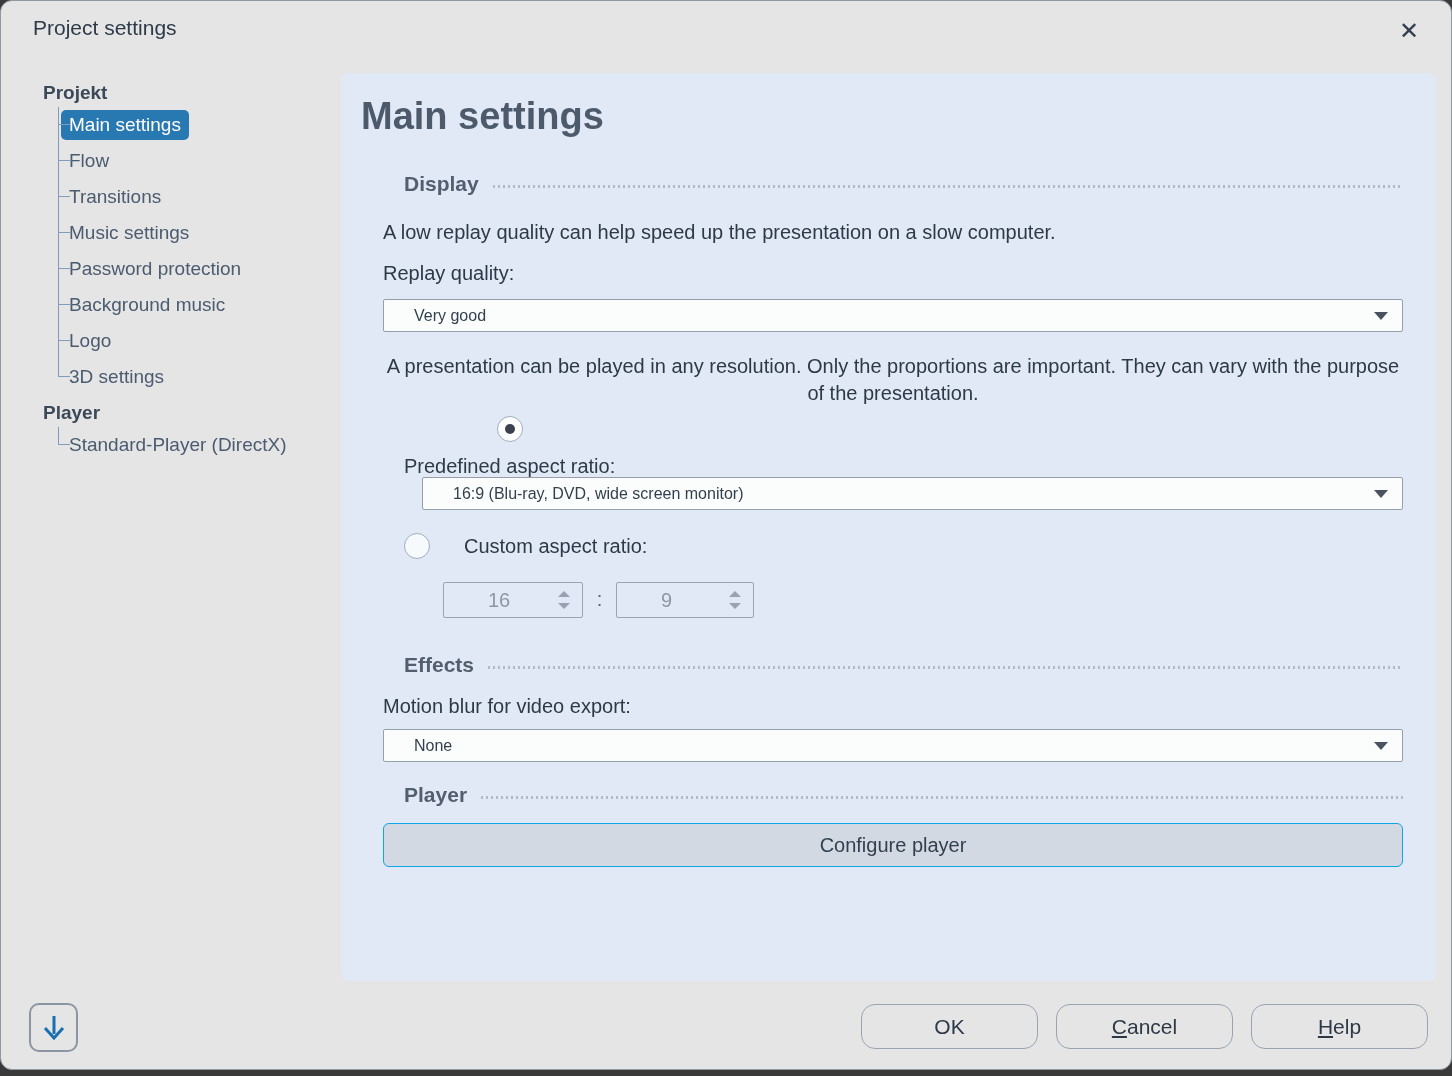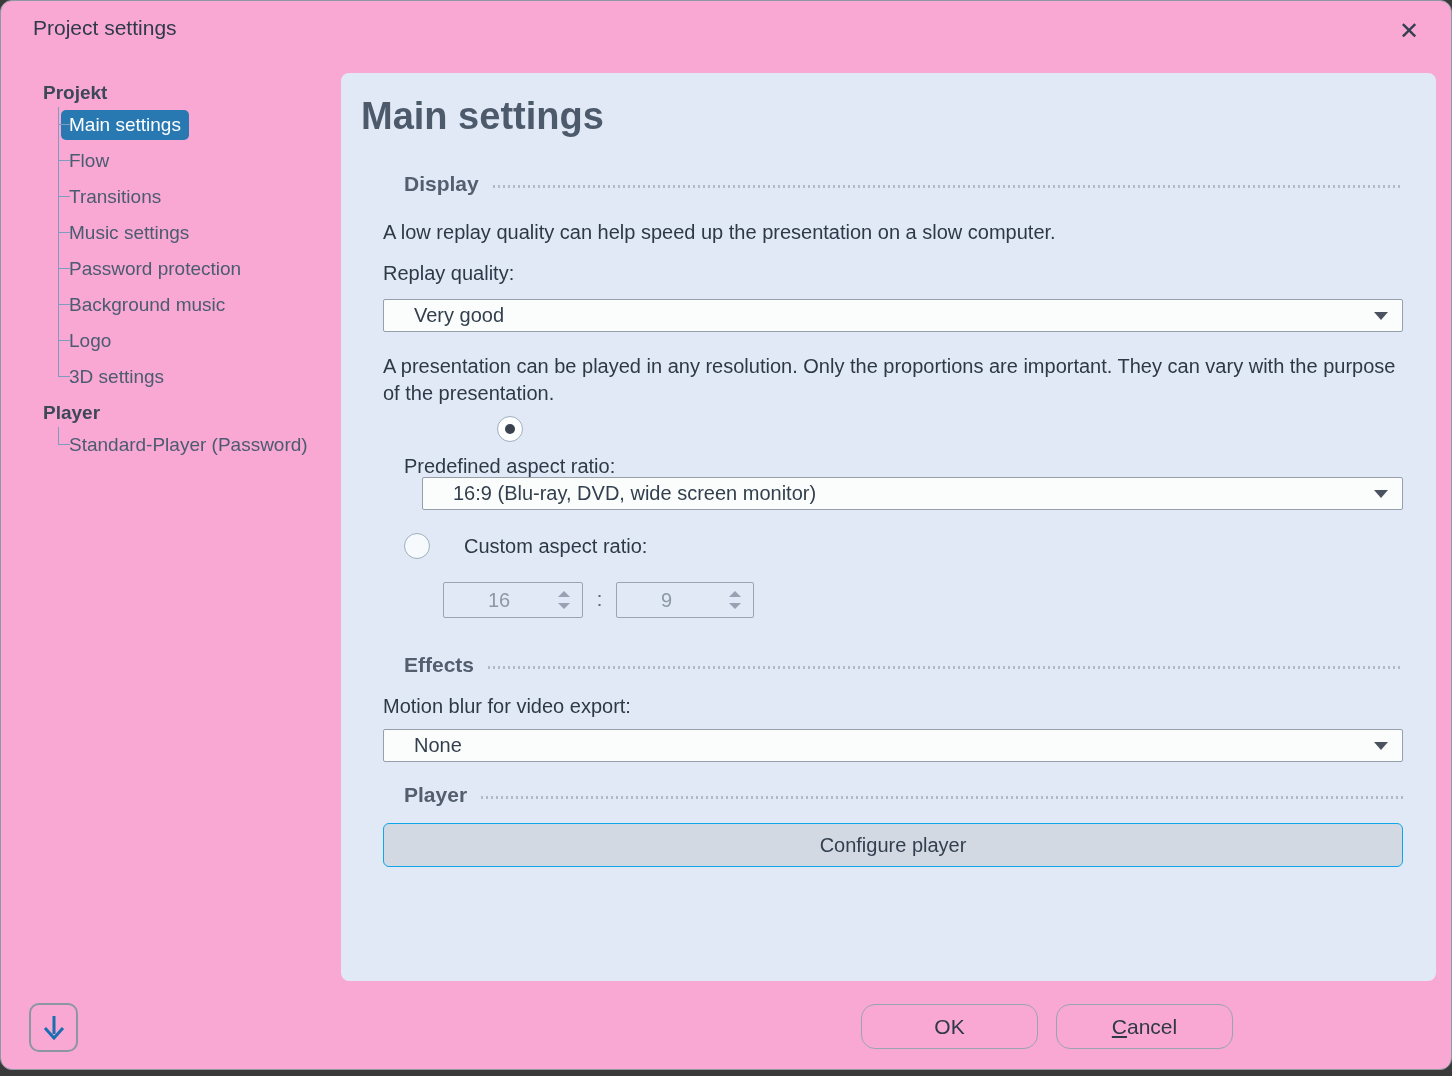--- a/index.html
+++ b/index.html
@@ -4,21 +4,21 @@
 <style>
   html,body{margin:0;padding:0;}
   body{
     width:1452px;height:1076px;position:relative;overflow:hidden;
     background:#3a3a3a;
     font-family:"Liberation Sans","DejaVu Sans",sans-serif;
     -webkit-font-smoothing:antialiased;
   }
   #dialog{
     position:absolute;left:0;top:0;width:1452px;height:1070px;
-    background:#f9a8d4;border:1px solid #8f99a4;border-radius:12px;
+    background:#e5e5e5;border:1px solid #8f99a4;border-radius:12px;
     box-sizing:border-box;
   }
   
   .window-title{
     position:absolute;left:32px;top:15px;
     font-size:21px;color:#2d3a49;
   }
   .close-btn{
     position:absolute;right:24px;top:12px;width:36px;height:36px;
     background:none;border:none;cursor:pointer;
@@ -67,36 +67,36 @@
   }
   .section-label{font-size:21px;font-weight:bold;color:#535e6e;white-space:nowrap;}
   .dotted-rule{
     flex:1;height:3px;margin-left:14px;margin-top:4px;
     background-image:repeating-linear-gradient(to right,#b3bac6 0,#b3bac6 2px,transparent 2px,transparent 5px);
   }
   .sec-display{top:97px;}
   .sec-effects{top:578px;}
   .sec-player{top:708px;}
   .body-text{
-    position:absolute;left:21px;font-size:20px;color:#2e3947;line-height:27px;
+    position:absolute;left:21px;font-size:20px;color:#2e3947;line-height:27px;text-align:center;
   }
   .hint1{top:146px;}
   .replay-label{top:187px;}
   .para{top:280px;width:1020px;}
   .motion-label{top:620px;}
   
   .combo{
     position:absolute;right:33px;height:33px;
     background:#fafdfb;border:1px solid #95a0ab;border-radius:2px;
     display:flex;align-items:center;padding:0 14px 0 9px;cursor:pointer;
   }
   .combo-1{left:21px;top:226px;}
   .combo-2{left:60px;top:404px;}
   .combo-3{left:21px;top:656px;}
-  .combo-text{flex:1;font-size:20px;color:#333f4e;white-space:nowrap;overflow:hidden;}
+  .combo-text{flex:1;font-size:16px;color:#333f4e;white-space:nowrap;overflow:hidden;}
   .combo-arrow{
     width:0;height:0;margin-left:8px;
     border-left:7px solid transparent;border-right:7px solid transparent;
     border-top:8px solid #49525e;
   }
   
   .radio-row{
     position:absolute;left:21px;height:28px;display:flex;align-items:center;gap:13px;cursor:pointer;
   }
   .radio-row-1{top:343px;flex-direction:column;}
@@ -186,21 +186,21 @@
         <div class="tree-item">
           <span class="tree-label">Logo</span>
         </div>
         <div class="tree-item last">
           <span class="tree-label">3D settings</span>
         </div>
       </div>
       <div class="tree-group-header">Player</div>
       <div class="tree-items">
         <div class="tree-item last">
-          <span class="tree-label">Standard-Player (Password)</span>
+          <span class="tree-label">Standard-Player (DirectX)</span>
         </div>
       </div>
     </div>
 
   <div class="panel">
     <h1 class="page-title">Main settings</h1>
 
     <div class="section-header sec-display">
       <span class="section-label">Display</span>
       <span class="dotted-rule"></span>
@@ -267,14 +267,15 @@
 
   <button class="expand-btn">
     <svg width="30" height="32" viewBox="0 0 30 32">
       <path d="M15 4 L15 22" stroke="#1a6fb0" stroke-width="3" fill="none"></path>
       <path d="M6 16 L15 26 L24 16" stroke="#1a6fb0" stroke-width="3" fill="none" stroke-linejoin="miter"></path>
     </svg>
   </button>
 
   <button class="footer-btn btn-ok">OK</button>
   <button class="footer-btn btn-cancel kbd-underline">Cancel</button>
+  <button class="footer-btn btn-help kbd-underline">Help</button>
 
 </div>
 
 </body></html>

